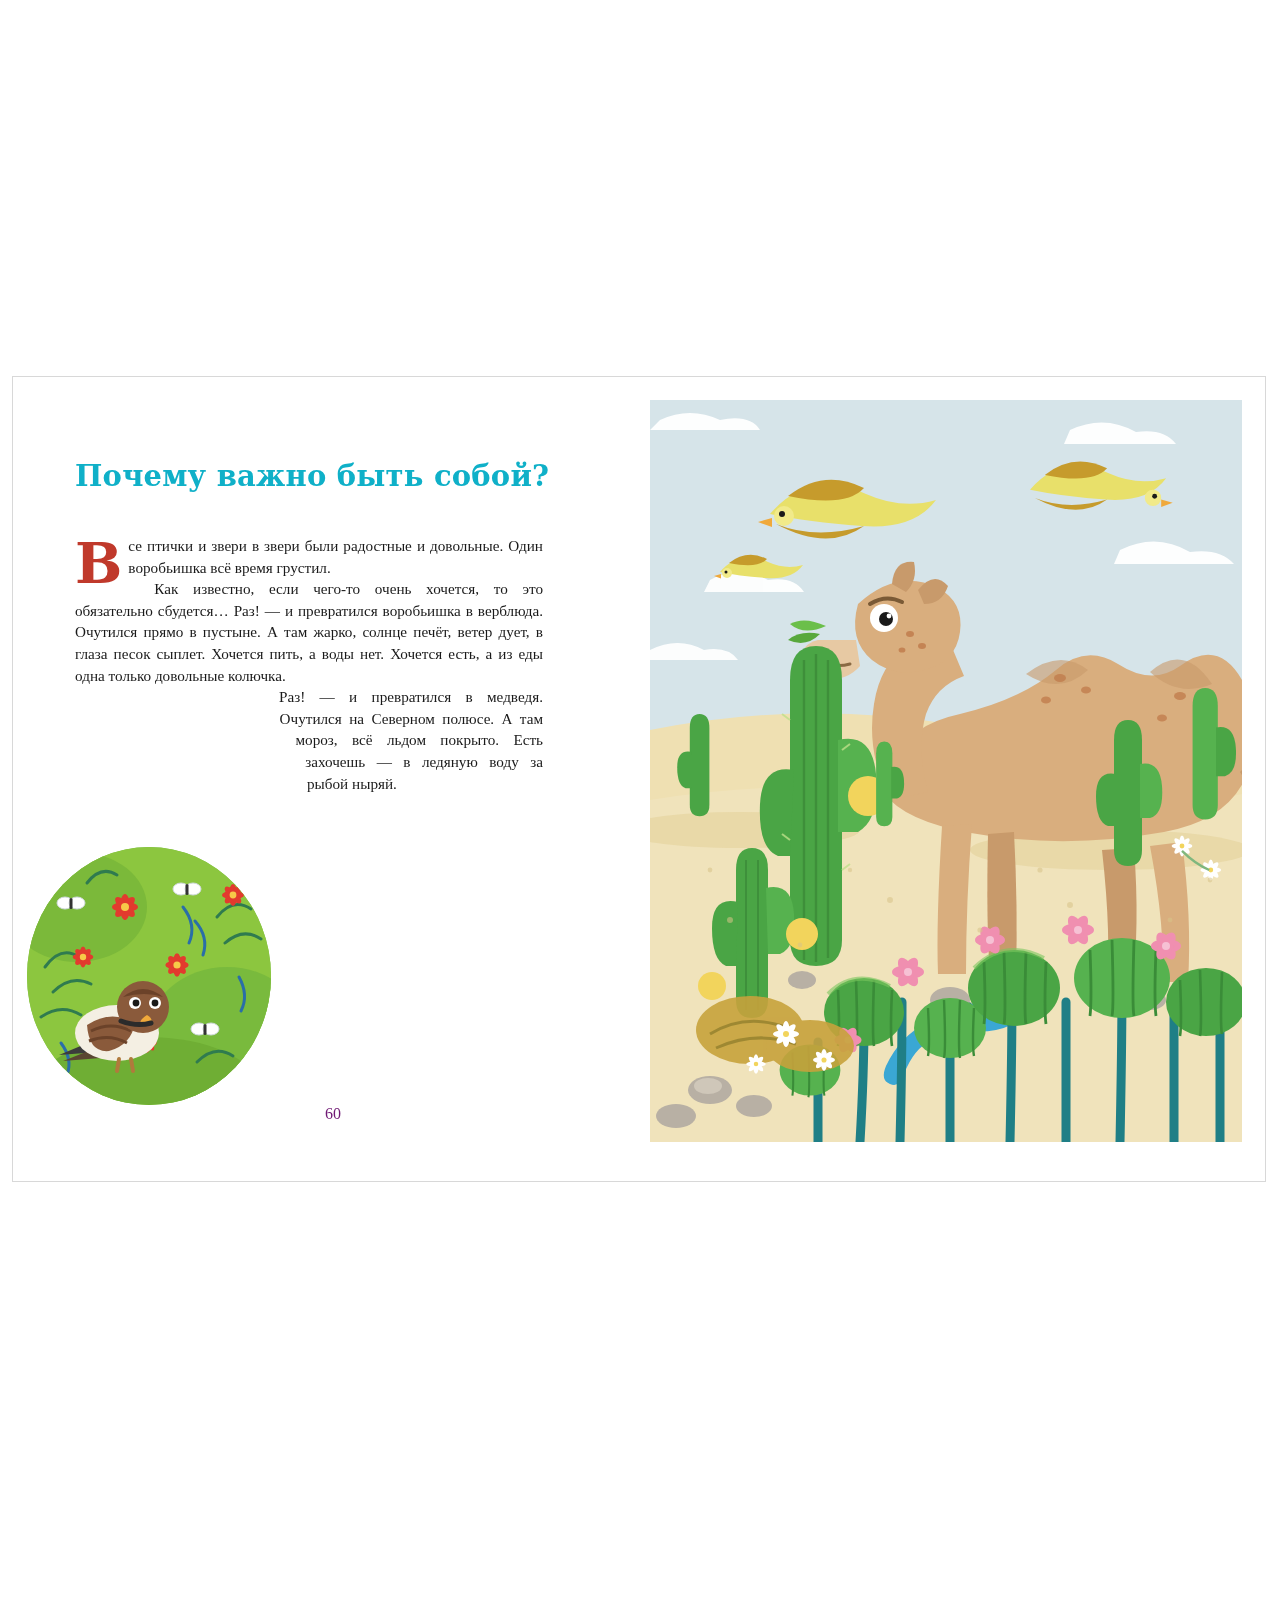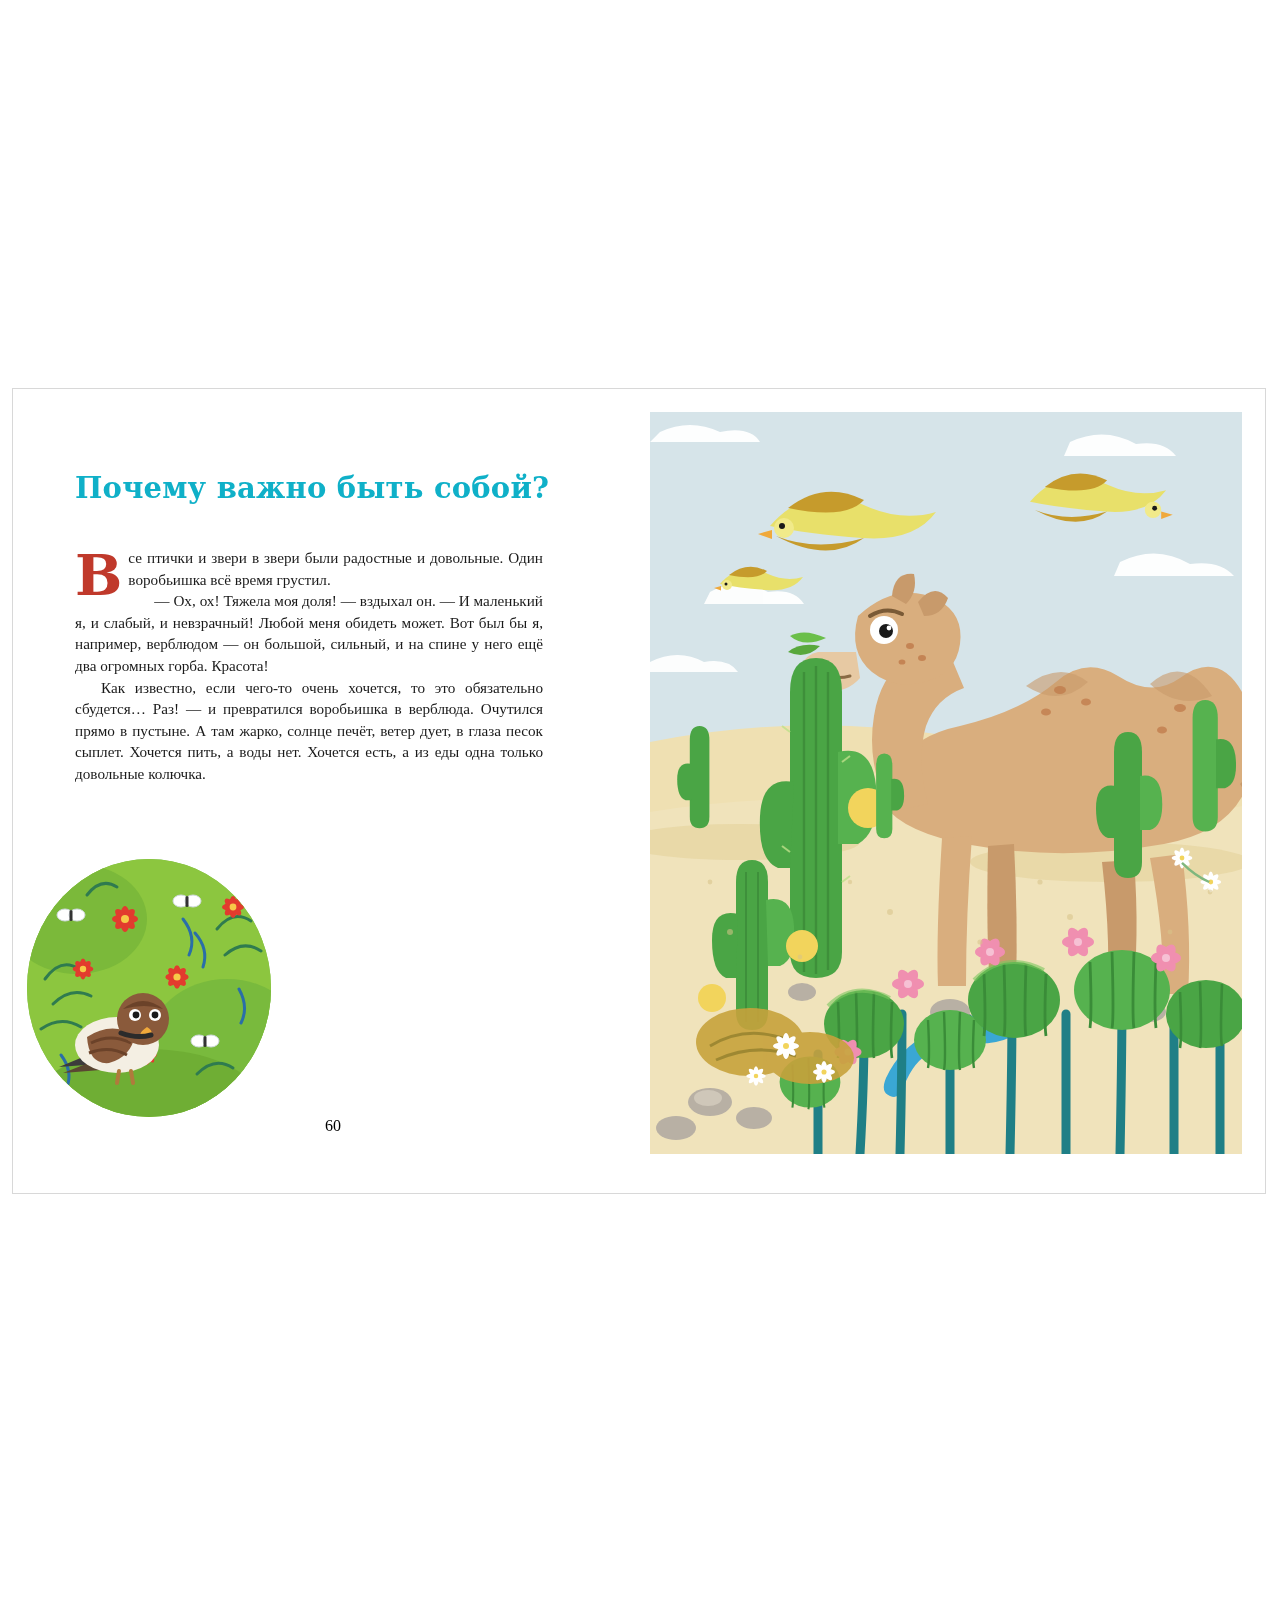--- a/index.html
+++ b/index.html
@@ -10,21 +10,21 @@
     height: 1600px;
     overflow: hidden;
   }
   body {
     font-family: "Liberation Serif", serif;
   }
 
   .page-sheet {
     position: absolute;
     left: 12px;
-    top: 388px;
+    top: 376px;
     width: 1254px;
     height: 806px;
     background: #ffffff;
     border: 1px solid #d8d8d8;
     box-sizing: border-box;
   }
 
   
   .text-col {
     position: absolute;
@@ -93,21 +93,21 @@
   .round-illo svg { display: block; }
 
   
   .page-number {
     position: absolute;
     left: 290px;
     top: 728px;
     width: 60px;
     text-align: center;
     font-size: 16px;
-    color: #000000;
+    color: #701a75;
   }
 
   
   .illo-right {
     position: absolute;
     left: 637px;
     top: 23px;
     width: 592px;
     height: 742px;
     overflow: hidden;
@@ -121,23 +121,23 @@
 <div class="page-sheet">
 
   <div class="text-col">
 
     <h1 class="chapter-title">Почему важно быть собой?</h1>
 
     <div class="body-text">
       <p class="first">
         <span class="dropcap">В</span><span>се птички и звери в звери были радостные и довольные. Один воробьишка всё время грустил.</span>
       </p>
-      <p>— Ох, ох! Тяжела моя доля! — вздыхал он. — И маленький я, и слабый, и невзрачный! Любой меня обидеть может. Вот был бы я, например, верблюдом — он большой, сильный, и на спине у него ещё два огромных горба. Красота!</p>
       <p>Как известно, если чего-то очень хочется, то это обязательно сбудется… Раз! — и превратился воробьишка в верблюда. Очутился прямо в пустыне. А там жарко, солнце печёт, ветер дует, в глаза песок сыплет. Хочется пить, а воды нет. Хочется есть, а из еды одна только довольные колючка.</p>
       <div class="wrap-shape"></div>
+      <p>Раз! — и превратился в медведя. Очутился на Северном полюсе. А там мороз, всё льдом покрыто. Есть захочешь — в ледяную воду за рыбой ныряй.</p>
     </div>
   </div>
 
   <div class="round-illo">
     <svg width="244" height="258" viewBox="0 0 244 258" xmlns="http://www.w3.org/2000/svg">
       <defs>
         <clipPath id="circClip">
             <circle cx="122" cy="129" r="129"></circle>
           </clipPath>
       </defs>

